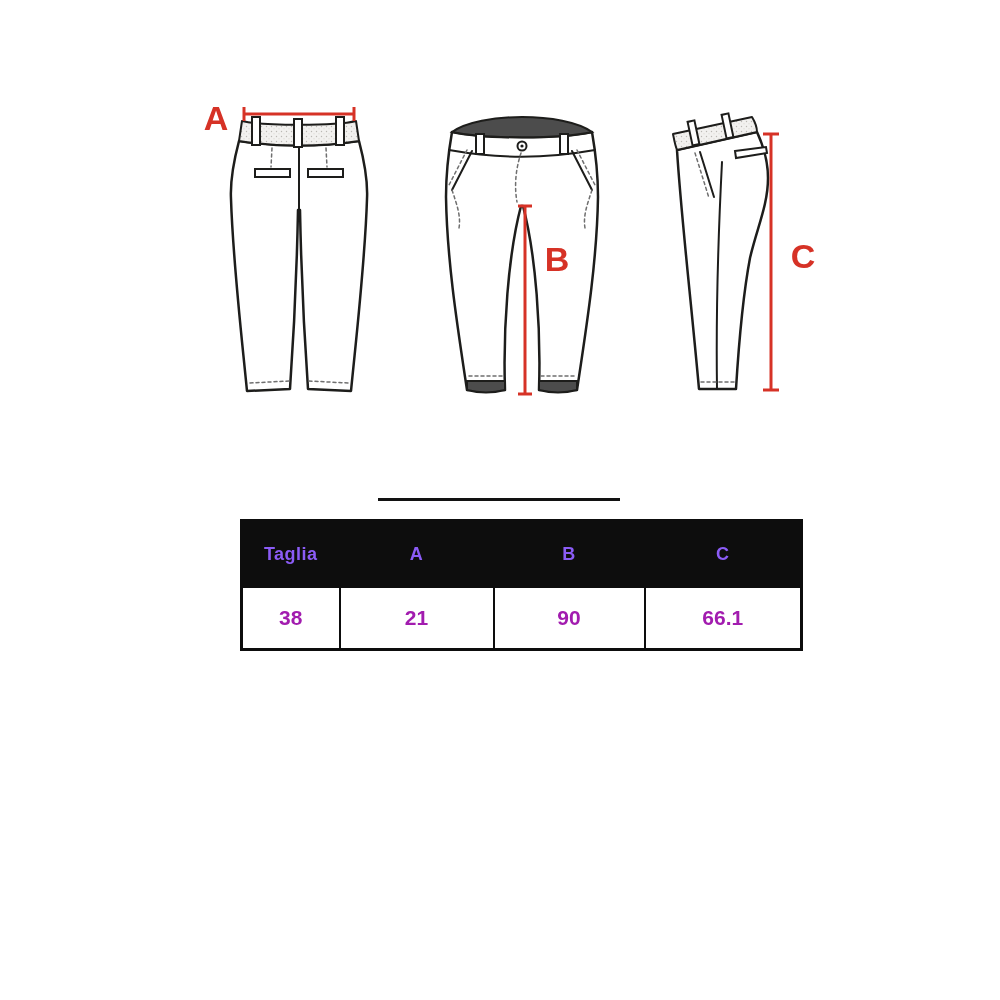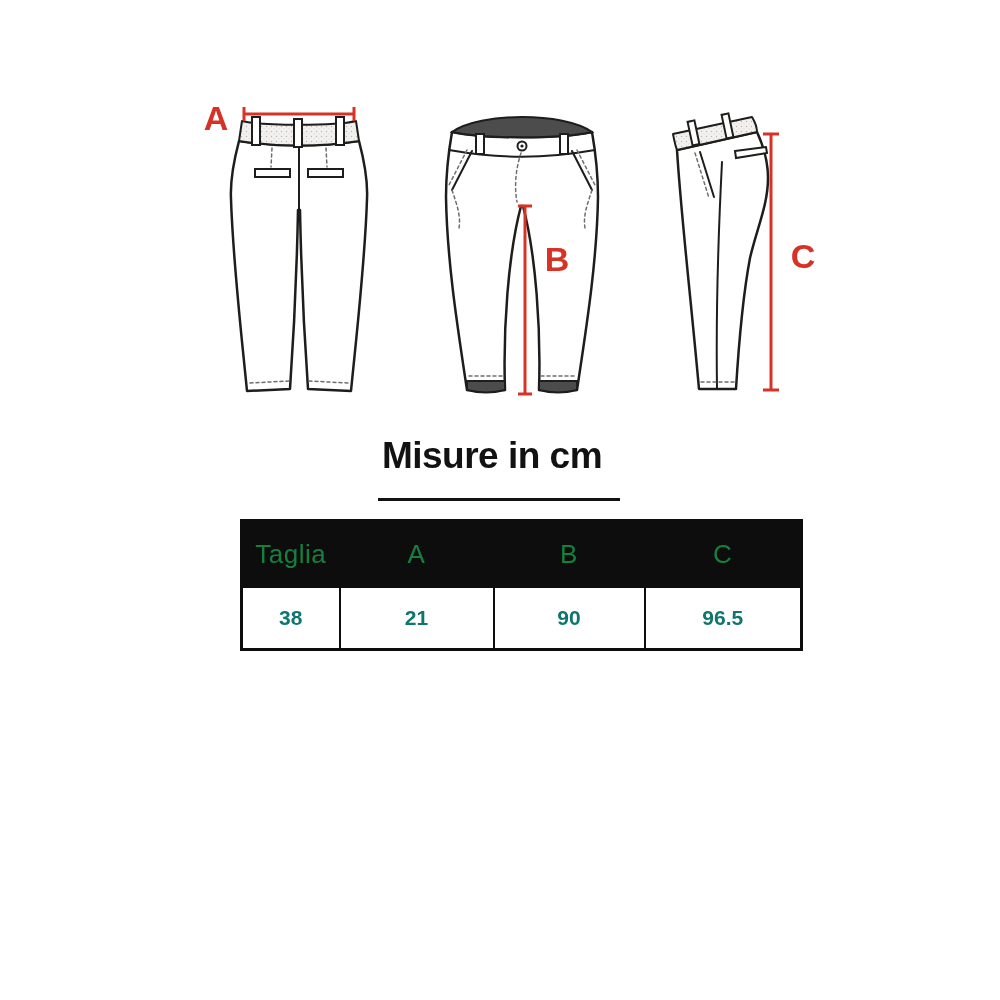--- a/index.html
+++ b/index.html
@@ -19,23 +19,23 @@
                  fill:#d63226;text-anchor:middle;}
 
   
   .title{position:absolute;top:436px;left:192px;width:600px;text-align:center;
          font-size:37px;line-height:40px;font-weight:800;color:#121212;letter-spacing:-0.5px;}
   .title-underline{position:absolute;top:498px;left:378px;width:242px;height:3px;background:#121212;}
 
   
   .size-table{position:absolute;left:240px;top:519px;width:560px;border-collapse:collapse;
               table-layout:fixed;border:3px solid #0d0d0d;}
-  .size-table th{background:#0d0d0d;color:#15803d;height:62px;font-size:26px;font-weight:normal;
+  .size-table th{background:#0d0d0d;color:#8b5cf6;height:62px;font-size:18px;font-weight:bold;
                  text-align:center;letter-spacing:0.5px;border:2px solid #0d0d0d;}
-  .size-table td{background:#ffffff;color:#0f766e;height:58px;font-size:21px;font-weight:bold;
+  .size-table td{background:#ffffff;color:#a21caf;height:58px;font-size:21px;font-weight:bold;
                  text-align:center;border:2px solid #0d0d0d;}
 </style>
 </head>
 <body>
 
 <div class="canvas">
 
   <svg class="diagrams" width="1000" height="440" viewBox="0 0 1000 440" xmlns="http://www.w3.org/2000/svg">
     <defs>
       <pattern id="stip" width="5" height="5" patternUnits="userSpaceOnUse">
@@ -112,21 +112,20 @@
       <path class="dash" d="M 701 382 L 735 382"></path>
     </g>
     <g class="red">
       <line x1="771" y1="134" x2="771" y2="390"></line>
       <line x1="763" y1="134" x2="779" y2="134"></line>
       <line x1="763" y1="390" x2="779" y2="390"></line>
     </g>
     <text class="measure-label" x="803" y="268">C</text>
   </svg>
 
-  <div class="title">Misure in cm</div>
   <div class="title-underline"></div>
 
   <table class="size-table">
     <colgroup>
       <col style="width:98px">
         <col style="width:154px">
         <col style="width:151px">
         <col style="width:157px">
     </colgroup>
     <thead>
@@ -135,18 +134,18 @@
         <th>A</th>
         <th>B</th>
         <th>C</th>
       </tr>
     </thead>
     <tbody>
       <tr>
         <td>38</td>
         <td>21</td>
         <td>90</td>
-        <td>96.5</td>
+        <td>66.1</td>
       </tr>
     </tbody>
   </table>
 
 </div>
 
 </body></html>

